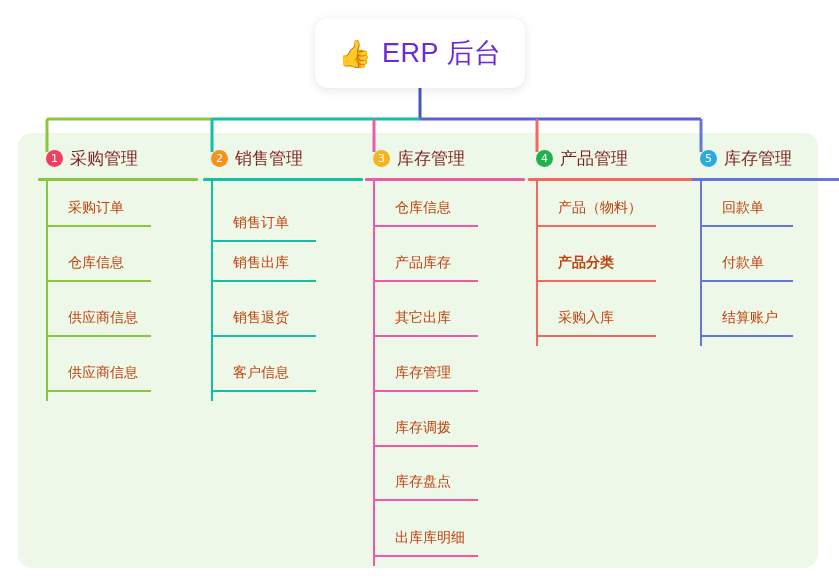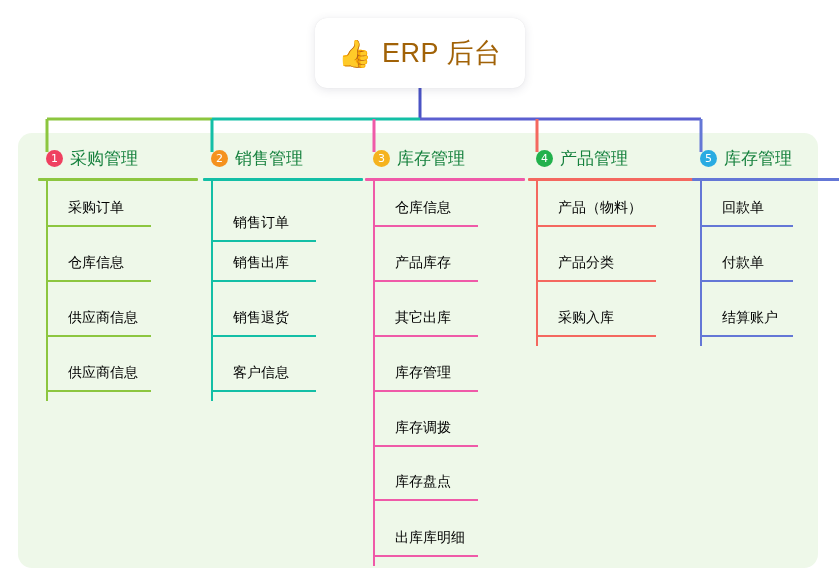--- a/index.html
+++ b/index.html
@@ -48,21 +48,21 @@
     gap: 10px;
   }
   #root-emoji {
     font-size: 27px;
     line-height: 1;
     display: inline-block;
     transform: translateY(1px);
   }
   #root-title {
     font-size: 27px;
-    color: #a16207;
+    color: #6d28d9;
     letter-spacing: 0.5px;
     white-space: nowrap;
   }
 
   
   #wires {
     position: absolute;
     left: 0; top: 0;
     width: 839px;
     height: 588px;
@@ -88,21 +88,21 @@
     border-radius: 50%;
     color: #ffffff;
     font-size: 11px;
     line-height: 17px;
     text-align: center;
     flex: 0 0 auto;
     font-family: "DejaVu Sans", sans-serif;
   }
   .col-title {
     font-size: 17px;
-    color: #15803d;
+    color: #7f1d1d;
     white-space: nowrap;
   }
   .head-rule {
     position: absolute;
     left: 0;
     top: 32px;
     height: 3px;
     border-radius: 1px;
   }
 
@@ -121,21 +121,21 @@
   .leaf {
     position: absolute;
     left: 8px;
     height: 55px;
   }
   .leaf-label {
     position: absolute;
     left: 22px;
     top: 18px;
     font-size: 14px;
-    color: #000000;
+    color: #c2410c;
     white-space: nowrap;
   }
   .leaf-rule {
     position: absolute;
     left: 0;
     top: 44px;
     height: 2px;
   }
 </style>
 </head>
@@ -258,21 +258,21 @@
           <span class="badge" style="background: rgb(34, 177, 76);">4</span>
           <span class="col-title">产品管理</span>
         </div>
         <div class="head-rule" style="background: rgb(244, 104, 95); width: 175px;"></div>
         <div class="leaves">
           <div class="trunk" style="background: rgb(244, 104, 95); height: 165px;"></div>
           <div class="leaf" style="top: 0px; width: 155px;">
             <div class="leaf-label">产品（物料）</div>
             <div class="leaf-rule" style="background: rgb(244, 104, 95); width: 120px;"></div>
           </div>
-          <div class="leaf" style="top: 55px; width: 155px;">
+          <div class="leaf" style="top: 55px; width: 155px; font-weight: bold;">
             <div class="leaf-label">产品分类</div>
             <div class="leaf-rule" style="background: rgb(244, 104, 95); width: 120px;"></div>
           </div>
           <div class="leaf" style="top: 110px; width: 155px;">
             <div class="leaf-label">采购入库</div>
             <div class="leaf-rule" style="background: rgb(244, 104, 95); width: 120px;"></div>
           </div>
         </div>
       </div>
       <div class="column" style="left: 692px; width: 148px;">

